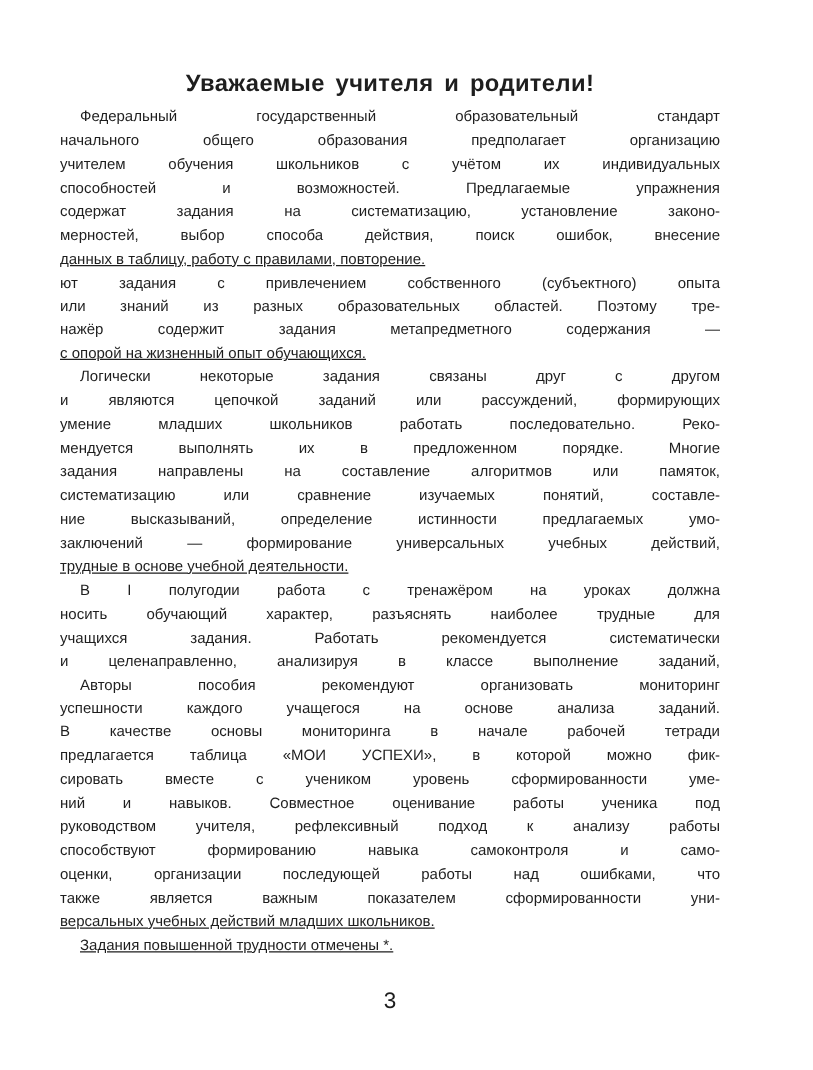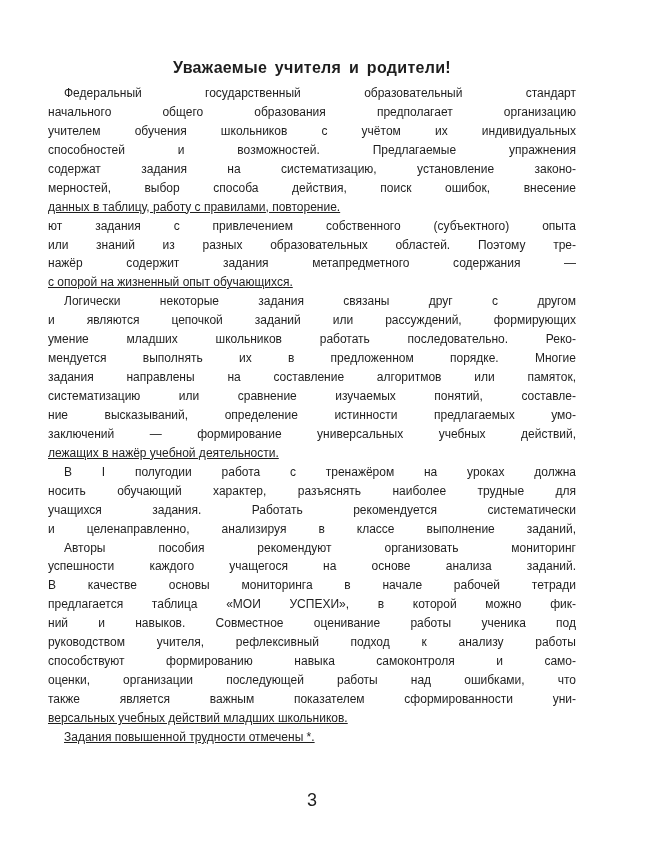--- a/index.html
+++ b/index.html
@@ -21,21 +21,21 @@
       top: 0;
       width: 528px;
     }
     .title {
       position: absolute;
       left: 0;
       top: 58px;
       width: 528px;
       text-align: center;
       font-weight: bold;
-      font-size: 16px;
+      font-size: 19px;
       letter-spacing: 0.3px;
       word-spacing: 3px;
       line-height: 20px;
     }
     .body {
       position: absolute;
       left: 0;
       top: 84px;
       width: 528px;
       font-size: 12px;
@@ -92,35 +92,36 @@
 
     <div>
       <span class="line indent">Логически некоторые задания связаны друг с другом</span>
       <span class="line">и являются цепочкой заданий или рассуждений, формирующих</span>
       <span class="line">умение младших школьников работать последовательно. Реко-</span>
       <span class="line">мендуется выполнять их в предложенном порядке. Многие</span>
       <span class="line">задания направлены на составление алгоритмов или памяток,</span>
       <span class="line">систематизацию или сравнение изучаемых понятий, составле-</span>
       <span class="line">ние высказываний, определение истинности предлагаемых умо-</span>
       <span class="line">заключений — формирование универсальных учебных действий,</span>
-      <span class="line last">лежащих в нажёр учебной деятельности.</span>
+      <span class="line last">трудные в основе учебной деятельности.</span>
     </div>
 
     <div>
       <span class="line indent">В I полугодии работа с тренажёром на уроках должна</span>
       <span class="line">носить обучающий характер, разъяснять наиболее трудные для</span>
       <span class="line">учащихся задания. Работать рекомендуется систематически</span>
       <span class="line">и целенаправленно, анализируя в классе выполнение заданий,</span>
     </div>
 
     <div>
       <span class="line indent">Авторы пособия рекомендуют организовать мониторинг</span>
       <span class="line">успешности каждого учащегося на основе анализа заданий.</span>
       <span class="line">В качестве основы мониторинга в начале рабочей тетради</span>
       <span class="line">предлагается таблица «МОИ УСПЕХИ», в которой можно фик-</span>
+      <span class="line">сировать вместе с учеником уровень сформированности уме-</span>
       <span class="line">ний и навыков. Совместное оценивание работы ученика под</span>
       <span class="line">руководством учителя, рефлексивный подход к анализу работы</span>
       <span class="line">способствуют формированию навыка самоконтроля и само-</span>
       <span class="line">оценки, организации последующей работы над ошибками, что</span>
       <span class="line">также является важным показателем сформированности уни-</span>
       <span class="line last">версальных учебных действий младших школьников.</span>
     </div>
 
     <div>
       <span class="line indent last">Задания повышенной трудности отмечены *.</span>

